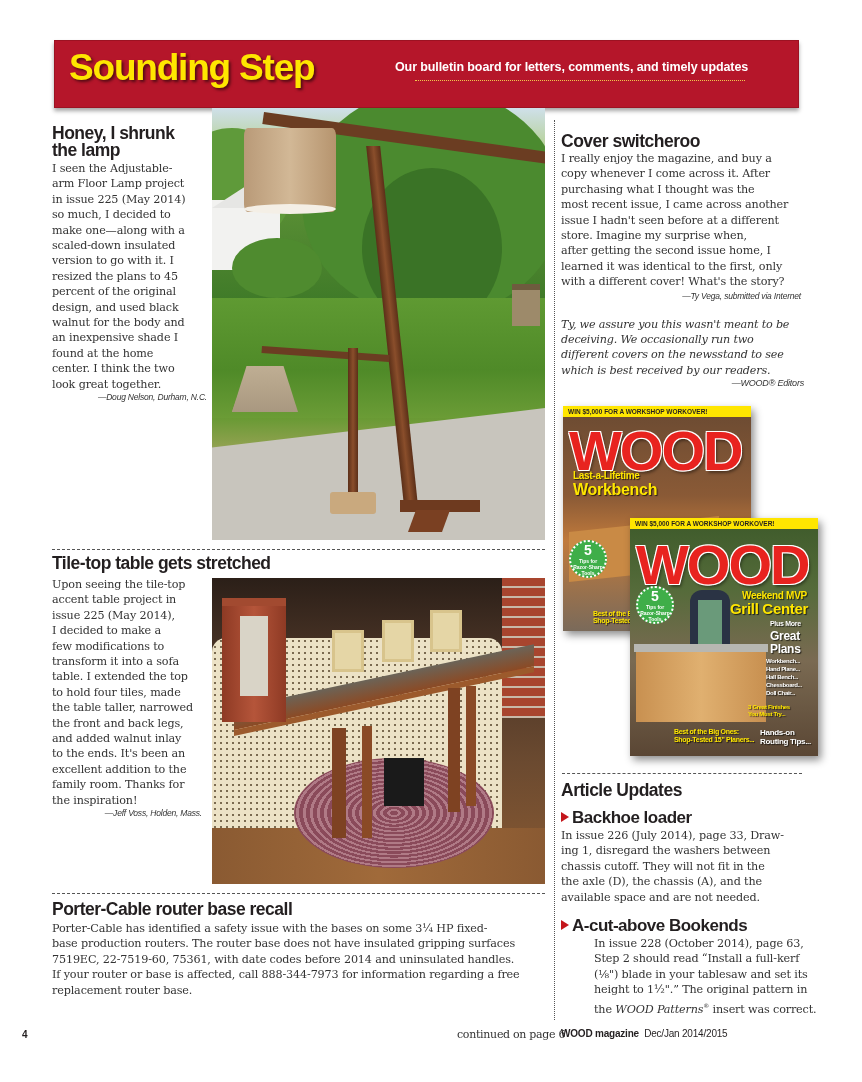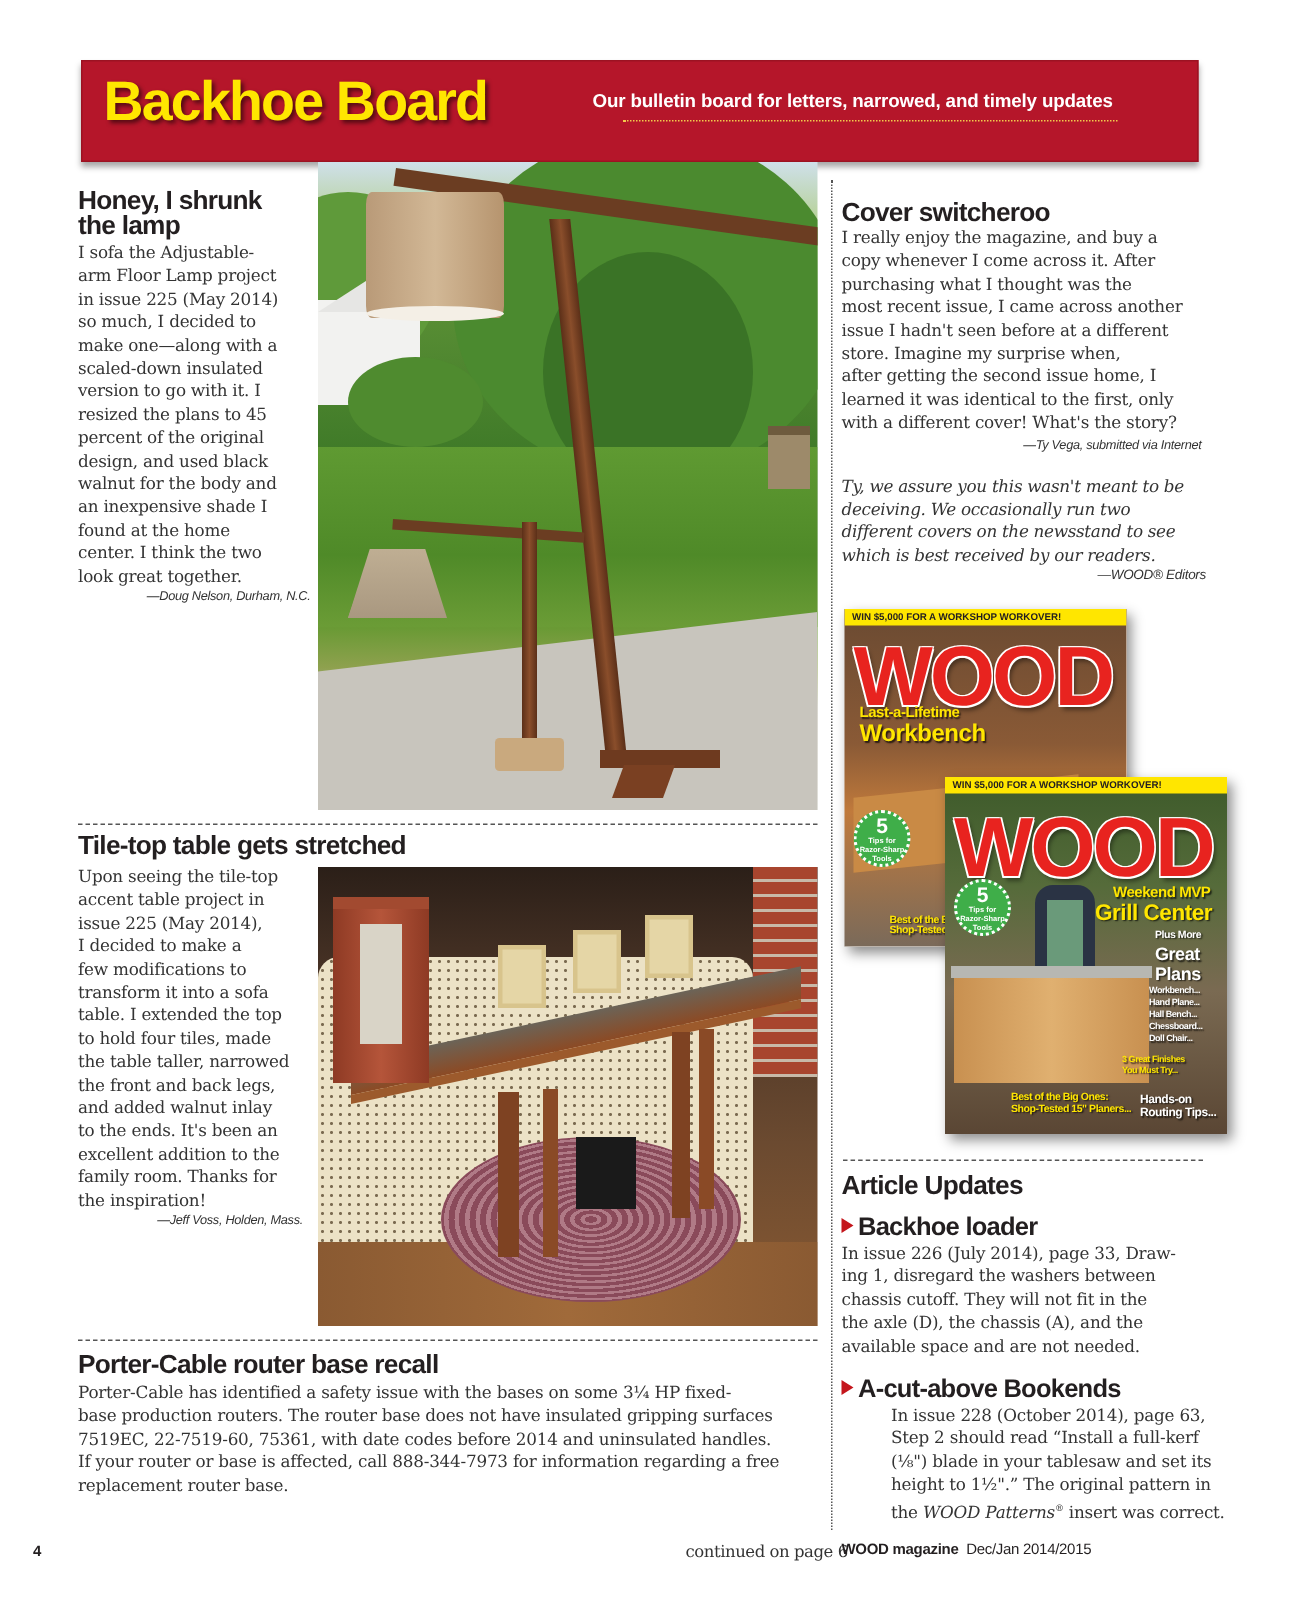--- a/index.html
+++ b/index.html
@@ -97,32 +97,32 @@
   
   .footer-page { left: 22px; top: 1029px; font-family: "Liberation Sans", sans-serif; font-weight: bold; font-size: 10px; }
   .footer-cont { left: 457px; top: 1028px; font-family: "DejaVu Serif", serif; font-size: 11px; color: #333; letter-spacing: -0.3px; }
   .footer-mag { left: 561px; top: 1028px; font-family: "Liberation Sans", sans-serif; font-size: 10px; color: #231f20; white-space: nowrap; letter-spacing: -0.2px; }
   .footer-mag b { font-weight: bold; }
 </style>
 </head>
 <body>
 
 <div class="abs banner">
-  <div class="abs banner-title">Backhoe Board</div>
-  <div class="abs banner-sub">Our bulletin board for letters, narrowed,  and timely updates</div>
+  <div class="abs banner-title">Sounding Step</div>
+  <div class="abs banner-sub">Our bulletin board for letters, comments,  and timely updates</div>
   <div class="abs banner-dots"></div>
 </div>
 
 <div class="abs" style="left:52px; top:125px; width:155px;">
   <div class="h2">
     <div>Honey, I shrunk</div>
     <div>the lamp</div>
   </div>
   <div class="body" style="margin-top:2px;">
-    <div>I sofa the Adjustable-</div>
+    <div>I seen the Adjustable-</div>
     <div>arm Floor Lamp project</div>
     <div>in issue 225 (May 2014)</div>
     <div>so much, I decided to</div>
     <div>make one—along with a</div>
     <div>scaled-down insulated</div>
     <div>version to go with it. I</div>
     <div>resized the plans to 45</div>
     <div>percent of the original</div>
     <div>design, and used black</div>
     <div>walnut for the body and</div>

